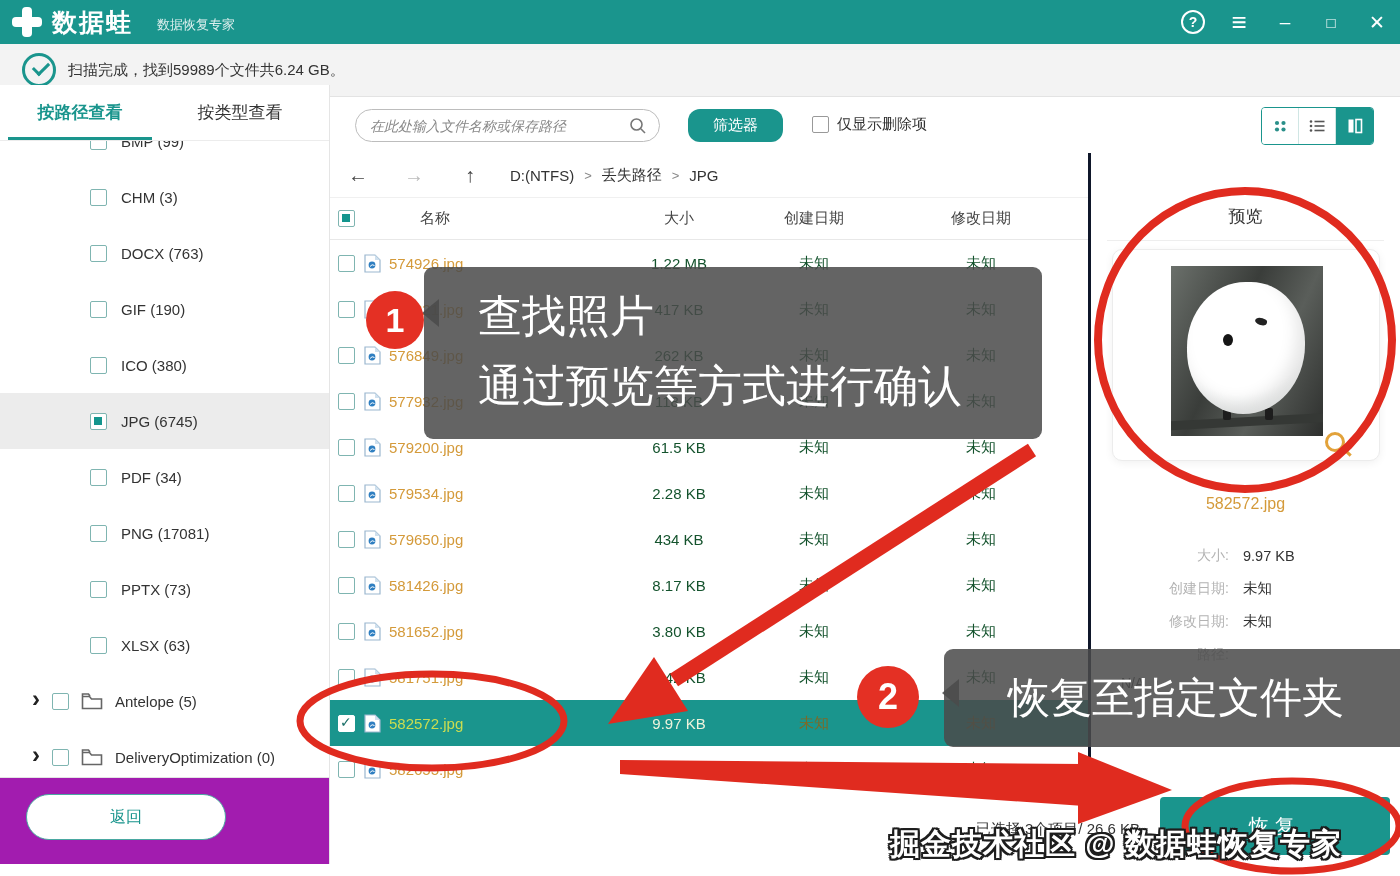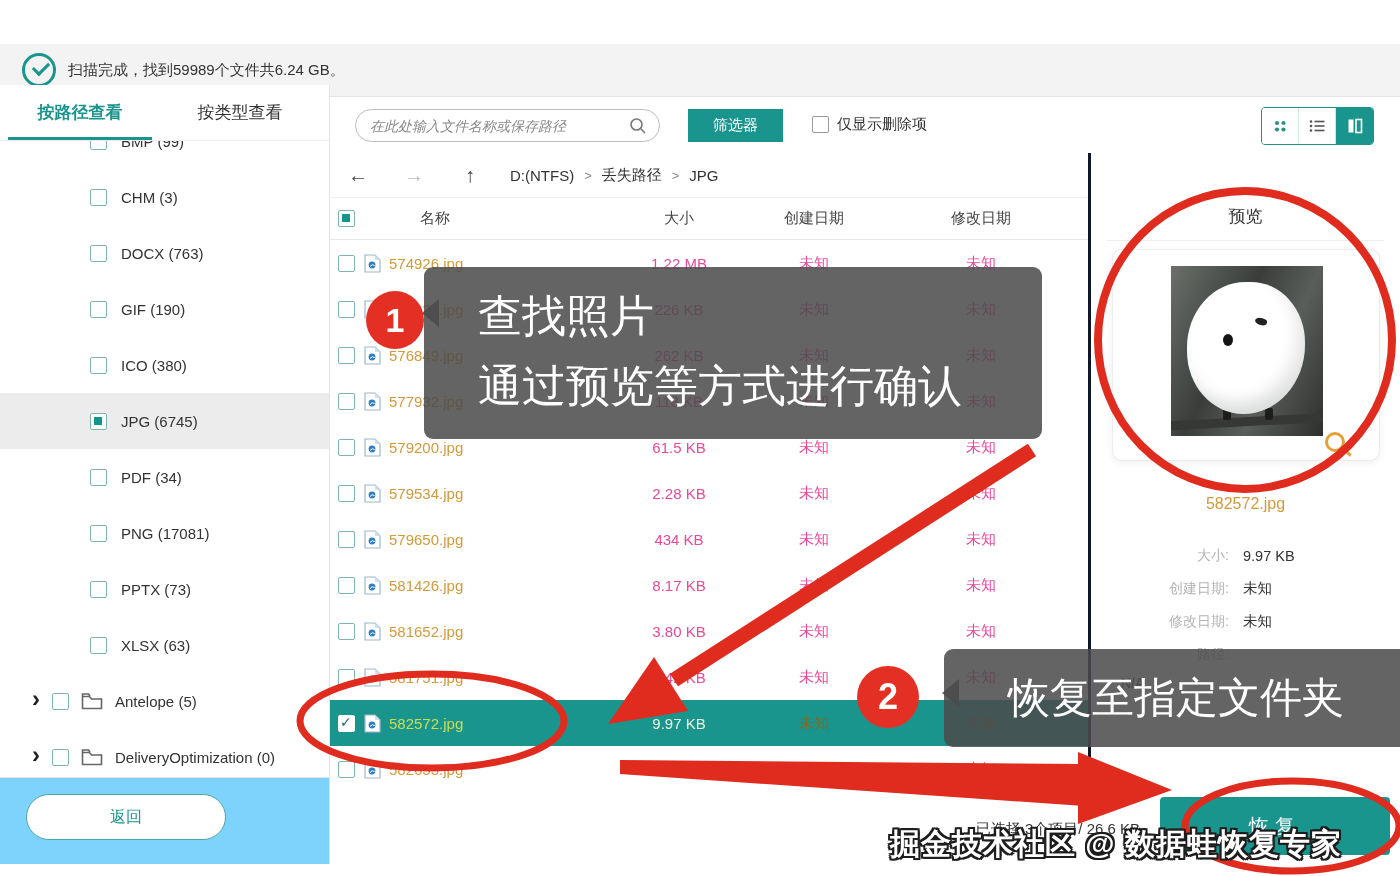--- a/index.html
+++ b/index.html
@@ -35,29 +35,29 @@
   .typelist { height:636px; overflow:hidden; }
   .titem { height:56px; display:flex; align-items:center; padding-left:90px; gap:14px; font-size:15px; color:#333; cursor:pointer; }
   .titem.clipped { margin-top:-28px; }
   .titem.sel { background:#ececec; }
   .cb { width:17px; height:17px; border:1.5px solid #7fb5b1; border-radius:2px; background:#fff; position:relative; flex:none; display:inline-block; }
   .cb.partial::after { content:""; position:absolute; left:3px; top:3px; width:8px; height:8px; background:#13958d; }
   .cb.checked { border-color:#fff; }
   .cb.checked::after { content:"✓"; position:absolute; left:1px; top:-2px; font-size:14px; font-weight:bold; color:#1a6f68; }
   .fitem { height:56px; display:flex; align-items:center; padding-left:32px; gap:12px; font-size:15px; color:#333; cursor:pointer; }
   .chev { font-size:24px; color:#222; line-height:1; margin-top:-4px; font-weight:bold; }
-  .sidebar-footer { position:absolute; left:0; bottom:0; width:329px; height:87px; border-top:1px solid #e3e3e3; background:#7dd3fc; }
+  .sidebar-footer { position:absolute; left:0; bottom:0; width:329px; height:87px; border-top:1px solid #e3e3e3; background:#a21caf; }
   .back-btn { position:absolute; left:26px; top:16px; width:200px; height:46px; border:1.5px solid #4aa8a1; border-radius:23px; background:#fff; color:#1a958d; font-size:16px; display:flex; align-items:center; justify-content:center; cursor:pointer; }
 
   
   .toolbar { position:absolute; left:330px; top:97px; width:1070px; height:56px; background:#fff; display:flex; align-items:center; }
   .search-box { position:absolute; left:25px; top:12px; width:305px; height:33px; border:1px solid #bdbdbd; border-radius:17px; display:flex; align-items:center; padding:0 12px 0 14px; }
   .search-box input { border:none; outline:none; flex:1; font-size:14px; font-style:italic; color:#555; background:transparent; font-family:inherit; }
   .search-box input::placeholder { color:#888; }
-  .filter-btn { position:absolute; left:358px; top:12px; width:95px; height:33px; background:#1a958d; color:#fff; border:none; border-radius:0; font-size:15px; cursor:pointer; font-family:Liberation Sans, sans-serif; }
+  .filter-btn { position:absolute; left:358px; top:12px; width:95px; height:33px; background:#1a958d; color:#fff; border:none; border-radius:12px; font-size:15px; cursor:pointer; font-family:Liberation Sans, sans-serif; }
   .delonly { position:absolute; left:482px; top:18px; display:flex; align-items:center; gap:8px; font-size:15px; color:#333; }
   .delonly .cb { border-color:#999; }
   .view-toggles { position:absolute; right:26px; top:10px; display:flex; border:1px solid #1a958d; border-radius:4px; overflow:hidden; }
   .vt { width:37px; height:36px; background:#fff; display:flex; align-items:center; justify-content:center; cursor:pointer; border-right:1px solid #d0e6e4; }
   .vt:last-child { border-right:none; }
   .vt.active { background:#1a958d; }
 
   
   .filearea { position:absolute; left:330px; top:153px; width:758px; height:723px; background:#fff; }
   .navrow { height:45px; display:flex; align-items:center; gap:0; border-bottom:1px solid #f0f0f0; font-size:16px; }
@@ -68,21 +68,21 @@
   .crumb-sep { color:#888; font-size:13px; }
 
   
   .thead { height:42px; display:grid; grid-template-columns:34px 240px 150px 120px 1fr; align-items:center; border-bottom:1px solid #e8e8e8; font-size:15px; color:#444; }
   .thead .hname { padding-left:56px; }
   .thead .c { text-align:center; }
   .thead .cb { margin-left:8px; }
   .frow { height:46px; display:grid; grid-template-columns:34px 240px 150px 120px 1fr; align-items:center; font-size:15px; cursor:pointer; }
   .frow .cb { margin-left:8px; }
   .fname { display:flex; align-items:center; gap:8px; color:#d49a3a; }
-  .fsize, .fdate { text-align:center; color:#ec4899; }
+  .fsize, .fdate { text-align:center; color:#14532d; }
   .frow.sel { background:#1a958d; }
   .frow.sel .fname { color:#cbdd50; }
   .frow.sel .fsize { color:#eef3dc; }
   .frow.sel .fdate { color:#7c6a28; }
   .frow.sel .cb { background:#fff; border-color:#fff; }
   .ficon { flex:none; }
 
   
   .status-text { position:absolute; left:920px; top:820px; width:220px; text-align:right; font-size:15px; color:#333; }
   .recover-btn { position:absolute; left:1160px; top:797px; width:230px; height:58px; background:#1a958d; color:#fff; border:none; border-radius:4px; font-size:20px; letter-spacing:6px; cursor:pointer; font-family:inherit; }
@@ -119,20 +119,36 @@
   .tip2 { left:944px; top:649px; width:464px; height:98px; display:flex; align-items:center; justify-content:center; font-size:42px; }
   .tip2::before { top:30px; }
   .watermark { position:absolute; left:890px; top:824px; width:510px; z-index:70; pointer-events:none; color:#fff; font-size:30px; font-weight:bold; letter-spacing:1px; white-space:nowrap;
     text-shadow:2px 2px 0 #1d1d1d,-2px -2px 0 #1d1d1d,2px -2px 0 #1d1d1d,-2px 2px 0 #1d1d1d,0 2px 0 #1d1d1d,2px 0 0 #1d1d1d,0 -2px 0 #1d1d1d,-2px 0 0 #1d1d1d; }
 </style>
 </head>
 <body>
 
 <div class="window">
 
+  <div class="titlebar">
+    <div class="logo-wrap">
+      <div class="logo-cross"></div>
+      <span class="app-name">数据蛙</span>
+      <span class="app-sub">数据恢复专家</span>
+    </div>
+    <div class="win-controls">
+      <div class="win-btn">
+          <span class="help-bubble">?</span>
+        </div>
+      <div class="win-btn menu-glyph">≡</div>
+      <div class="win-btn">–</div>
+      <div class="win-btn max-glyph">□</div>
+      <div class="win-btn">✕</div>
+    </div>
+  </div>
 
   <div class="banner">
     <div class="check-circle"></div>
     <span class="banner-text">扫描完成，找到59989个文件共6.24 GB。</span>
   </div>
 
   <div class="sidebar">
     <div class="tabs">
       <div class="tab active">按路径查看</div>
       <div class="tab">按类型查看</div>
@@ -282,21 +298,21 @@
       <span class="cb"></span>
       <span class="fname">
           <svg class="ficon" width="17" height="19" viewBox="0 0 17 19">
             <path d="M1 1 h10 l5 5 v12 h-15 z" fill="#fff" stroke="#9bb7cf" stroke-width="1.2"></path>
             <path d="M11 1 l5 5 h-5 z" fill="#cfe0ee"></path>
             <circle cx="8" cy="11" r="3.4" fill="#2f7fc1"></circle>
             <path d="M6 12.5 q2-3 4.5-1" stroke="#fff" stroke-width="1" fill="none"></path>
           </svg>
           <span>575221.jpg</span>
         </span>
-      <span class="fsize">226 KB</span>
+      <span class="fsize">417 KB</span>
       <span class="fdate">未知</span>
       <span class="fdate">未知</span>
     </div>
     <div class="frow">
       <span class="cb"></span>
       <span class="fname">
           <svg class="ficon" width="17" height="19" viewBox="0 0 17 19">
             <path d="M1 1 h10 l5 5 v12 h-15 z" fill="#fff" stroke="#9bb7cf" stroke-width="1.2"></path>
             <path d="M11 1 l5 5 h-5 z" fill="#cfe0ee"></path>
             <circle cx="8" cy="11" r="3.4" fill="#2f7fc1"></circle>

